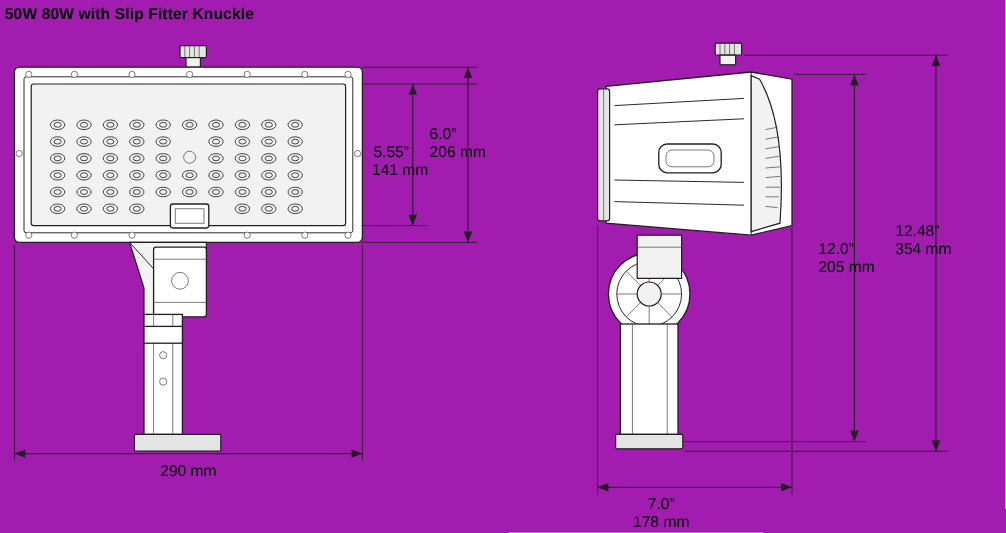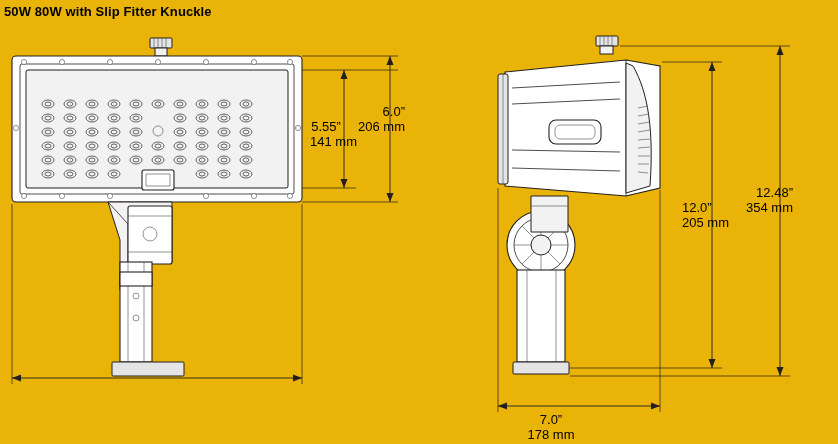--- a/index.html
+++ b/index.html
@@ -9,38 +9,37 @@
   }
   body {
     font-family: "Liberation Sans", sans-serif;
     color: #000000;
   }
   #page {
     position: relative;
     width: 838px;
     height: 444px;
     overflow: hidden;
-    background: #eab308;
+    background: #a21caf;
   }
   #title {
     position: absolute;
     left: 4px;
     top: 4px;
     font-size: 13px;
     font-weight: bold;
     letter-spacing: 0.1px;
     color: #000;
   }
   .dim-label {
     position: absolute;
     font-size: 13px;
     line-height: 15px;
     color: #000;
     white-space: nowrap;
-    text-align: right;
   }
   .dim-label .ln { display: block; }
   .center { text-align: center; }
   svg { display: block; }
   #art {
     position: absolute;
     left: 0;
     top: 0;
   }
   .stroke-thin { fill: none; stroke: #231f20; stroke-width: 0.8; }
@@ -357,20 +356,21 @@
     <span class="ln">5.55”</span>
     <span class="ln">141 mm</span>
   </div>
 
   <div class="dim-label" style="left:358px; top:104px;">
     <span class="ln">6.0”</span>
     <span class="ln">206 mm</span>
   </div>
 
   <div class="dim-label center" style="left:96px; top:385px; width:122px;">
+    <span class="ln">290 mm</span>
   </div>
 
   <div class="dim-label" style="left:682px; top:200px; text-align:left; width:26px;">
     <span class="ln">12.0”</span>
     <span class="ln">205 mm</span>
   </div>
 
   <div class="dim-label" style="left:746px; top:185px;">
     <span class="ln">12.48”</span>
     <span class="ln">354 mm</span>

